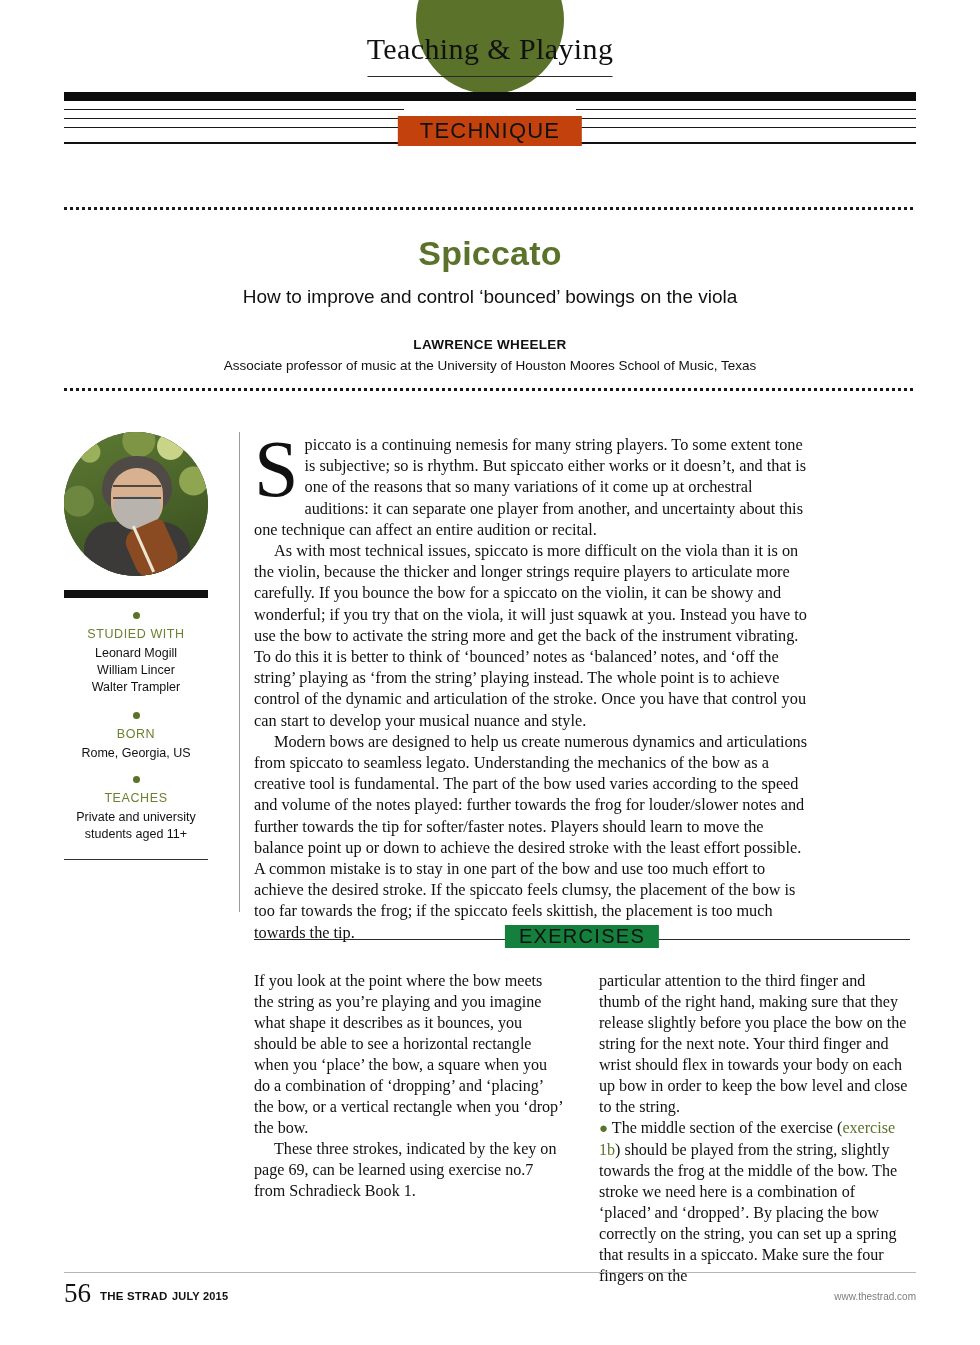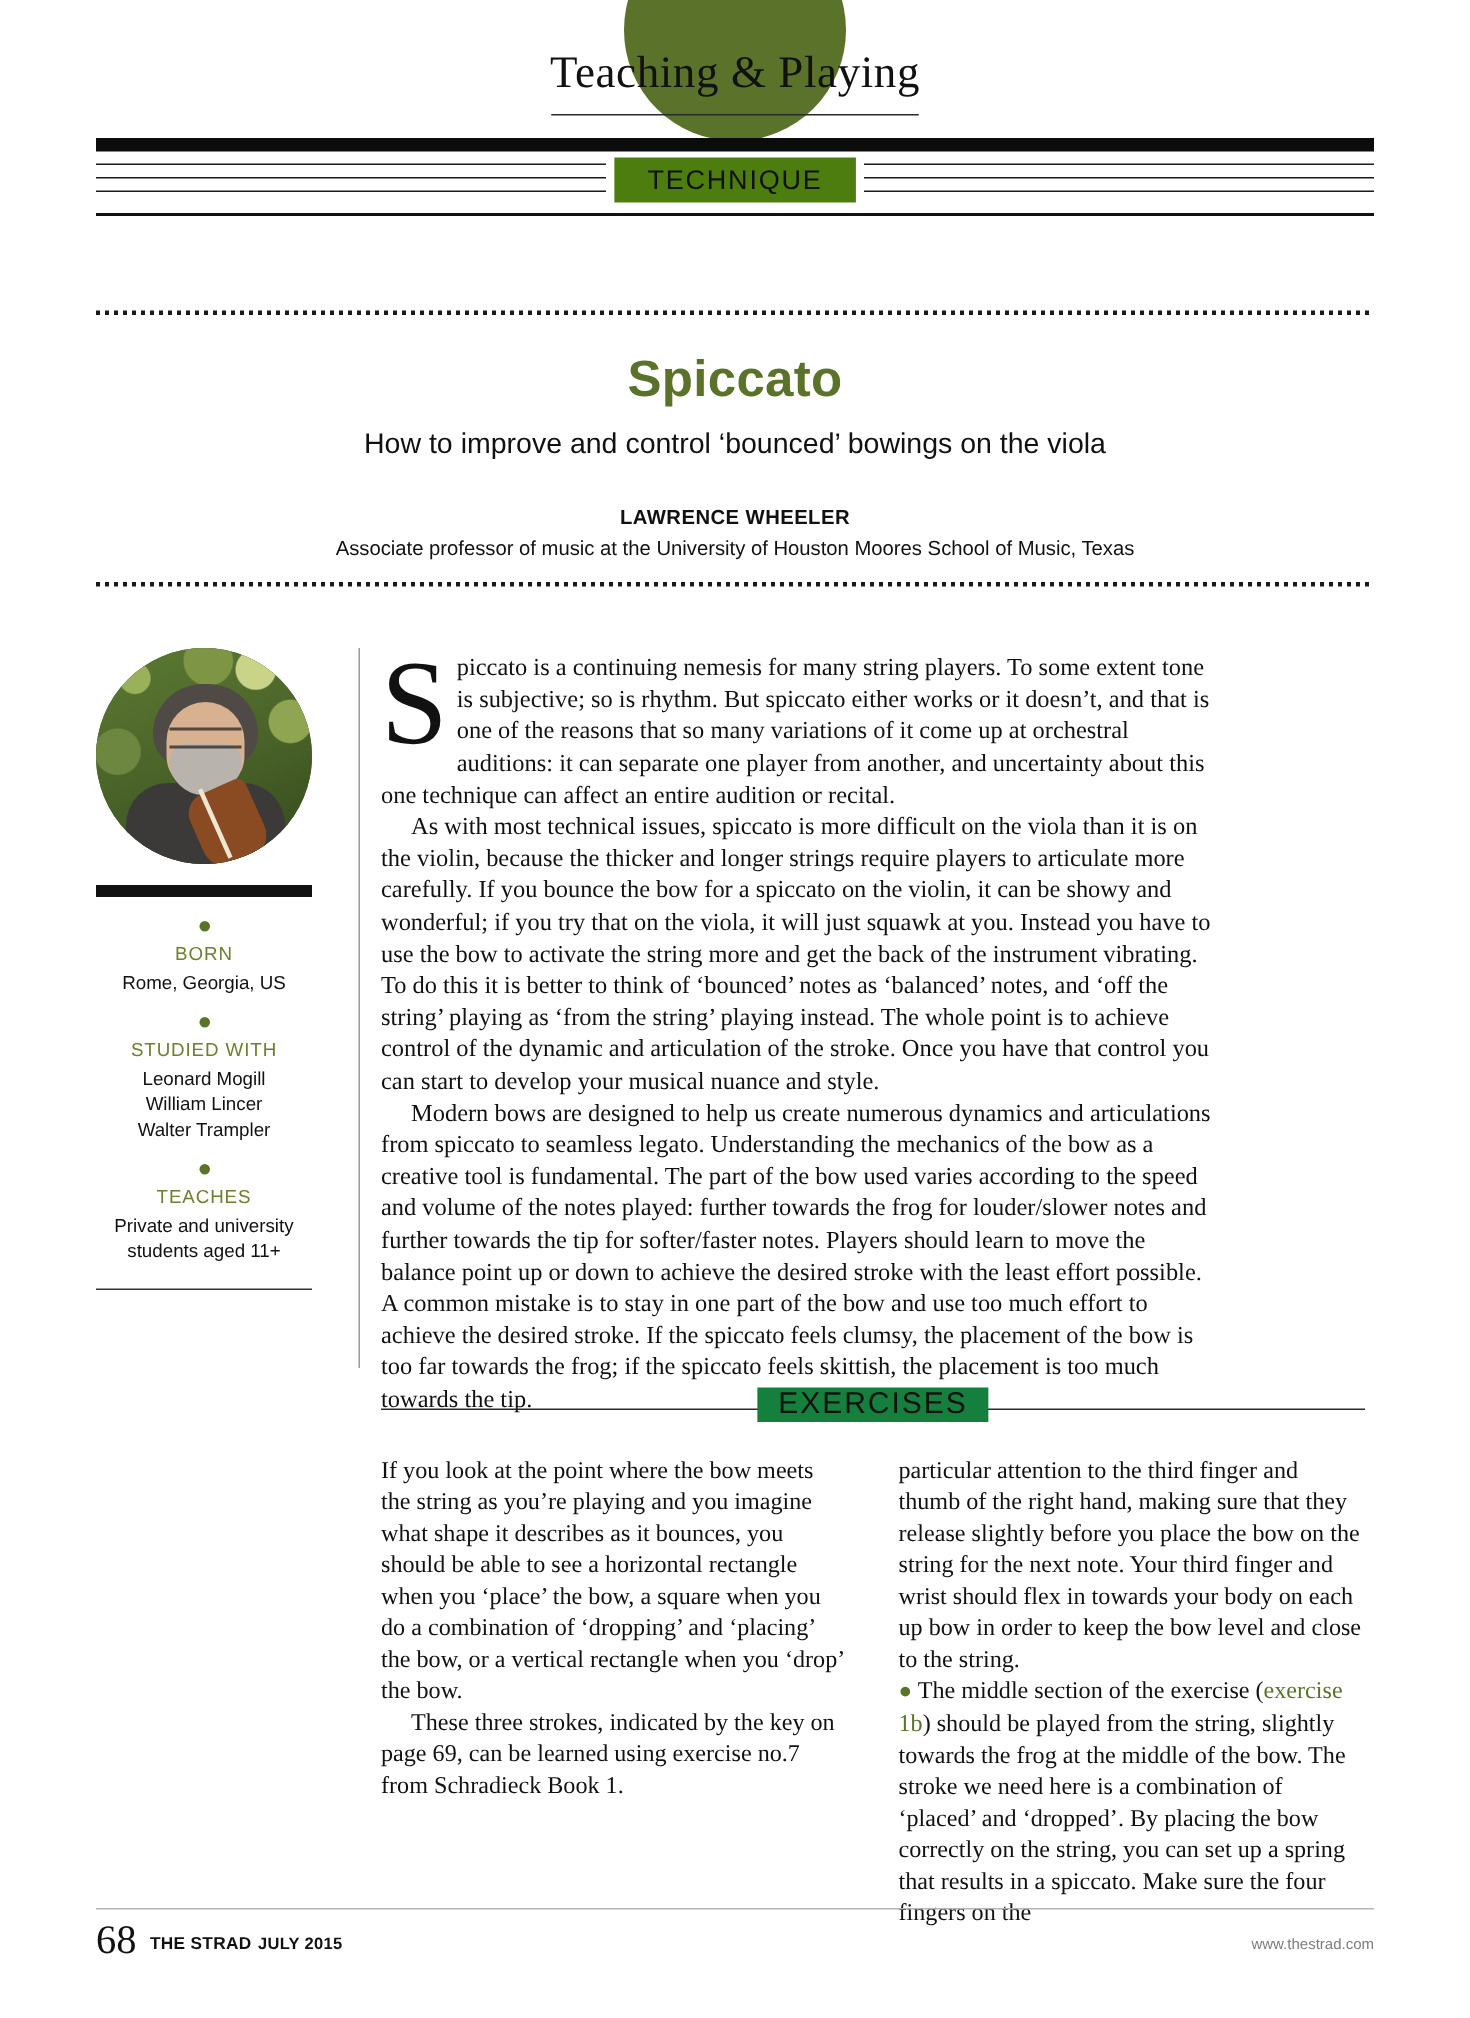--- a/index.html
+++ b/index.html
@@ -92,24 +92,24 @@
   .band-bottom {
     position: absolute;
     left: 0; bottom: 0;
     width: 852px; height: 2px;
     background: #111;
   }
   .band-label {
     position: absolute;
     left: 50%;
     transform: translateX(-50%);
-    top: 13px;
-    background: #4d7c0f;
+    top: 24px;
+    background: #c2410c;
     padding: 0 22px;
-    font-size: 18px;
+    font-size: 22px;
     letter-spacing: 1.2px;
     color: #111;
     line-height: 30px;
   }
 
   
   .dotted {
     position: absolute;
     left: 64px;
     width: 852px;
@@ -440,38 +440,38 @@
     <div class="face"></div>
     <div class="beard"></div>
     <div class="glasses"></div>
     <div class="violin"></div>
     <div class="bowstr"></div>
   </div>
 
   <div class="sb-rule-black"></div>
 
   <div>
-    <div class="sb-dot first"></div>
-    <div class="sb-label">BORN</div>
-    <div class="sb-value">
-      <span class="sb-line">Rome, Georgia, US</span>
-    </div>
-  </div>
-
-  <div>
     <div class="sb-dot"></div>
     <div class="sb-label">STUDIED WITH</div>
     <div class="sb-value">
       <span class="sb-line">Leonard Mogill</span>
       <span class="sb-line">William Lincer</span>
       <span class="sb-line">Walter Trampler</span>
     </div>
   </div>
 
   <div>
+    <div class="sb-dot first"></div>
+    <div class="sb-label">BORN</div>
+    <div class="sb-value">
+      <span class="sb-line">Rome, Georgia, US</span>
+    </div>
+  </div>
+
+  <div>
     <div class="sb-dot"></div>
     <div class="sb-label">TEACHES</div>
     <div class="sb-value">
       <span class="sb-line">Private and university</span>
       <span class="sb-line">students aged 11+</span>
     </div>
   </div>
 
   <div class="sb-rule-thin"></div>
 </div>
@@ -496,17 +496,17 @@
     <p class="indent">These three strokes, indicated by the key on page 69, can be learned using exercise no.7 from Schradieck Book 1.</p>
   </div>
   <div class="ex-col">
     <p>particular attention to the third finger and thumb of the right hand, making sure that they release slightly before you place the bow on the string for the next note. Your third finger and wrist should flex in towards your body on each up bow in order to keep the bow level and close to the string.</p>
     <p><span class="bullet">●</span> <span>The middle section of the exercise (</span><span class="green">exercise 1b</span><span>) should be played from the string, slightly towards the frog at the middle of the bow. The stroke we need here is a combination of ‘placed’ and ‘dropped’. By placing the bow correctly on the string, you can set up a spring that results in a spiccato. Make sure the four fingers on the</span></p>
   </div>
 </div>
 
 <div class="footer-rule"></div>
 <div class="footer">
-  <div class="folio">68</div>
+  <div class="folio">56</div>
   <div class="footer-mag">THE STRAD</div>
   <div class="footer-issue">JULY 2015</div>
   <div class="footer-url">www.thestrad.com</div>
 </div>
 
 </body></html>

